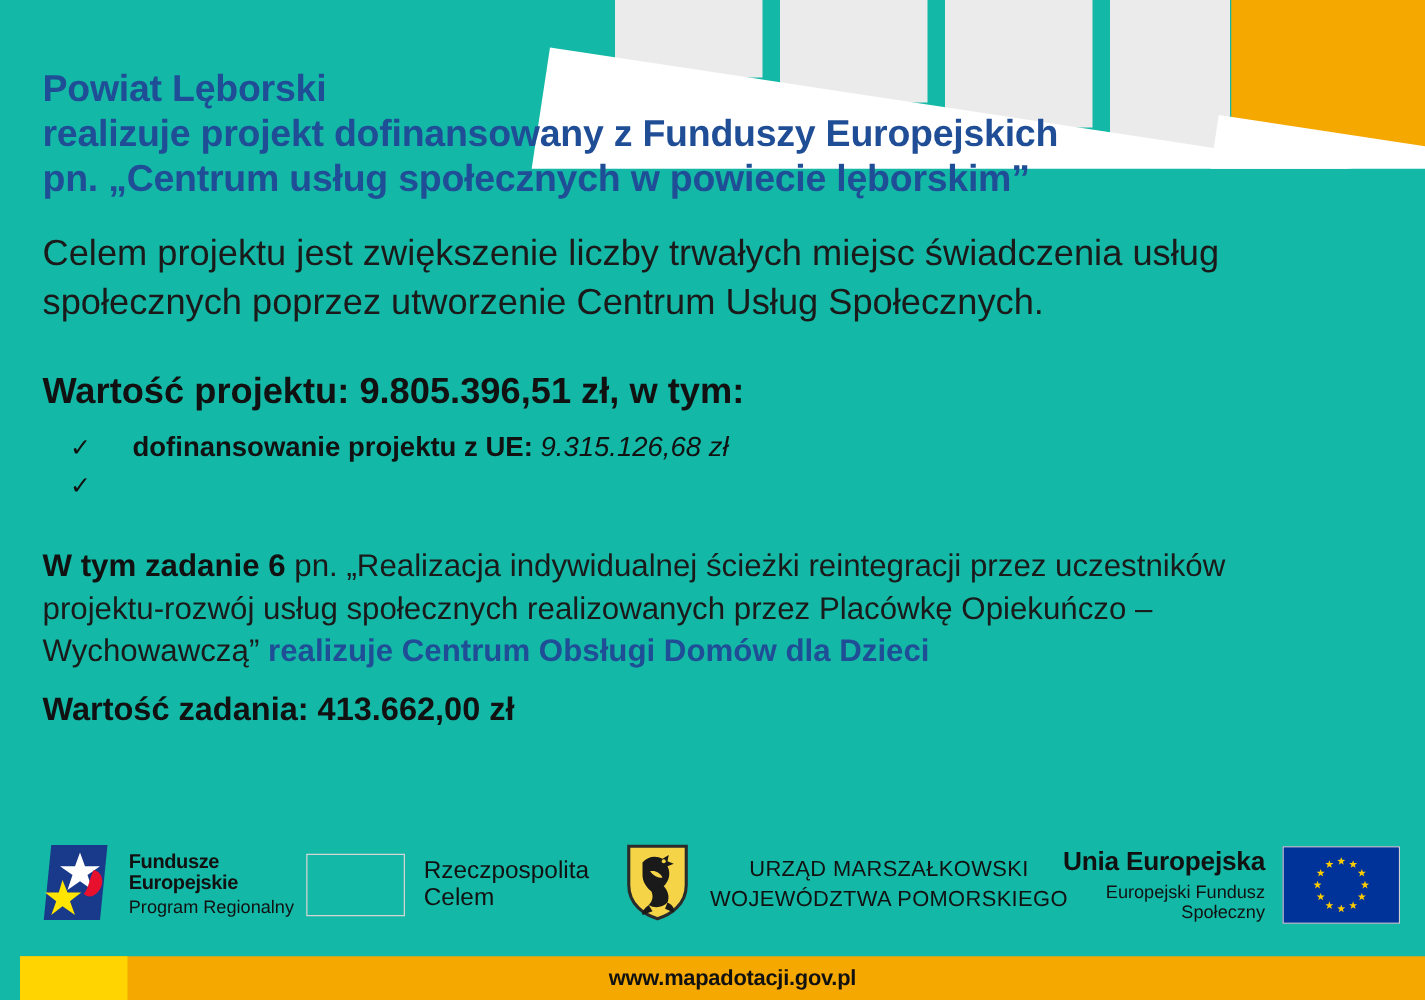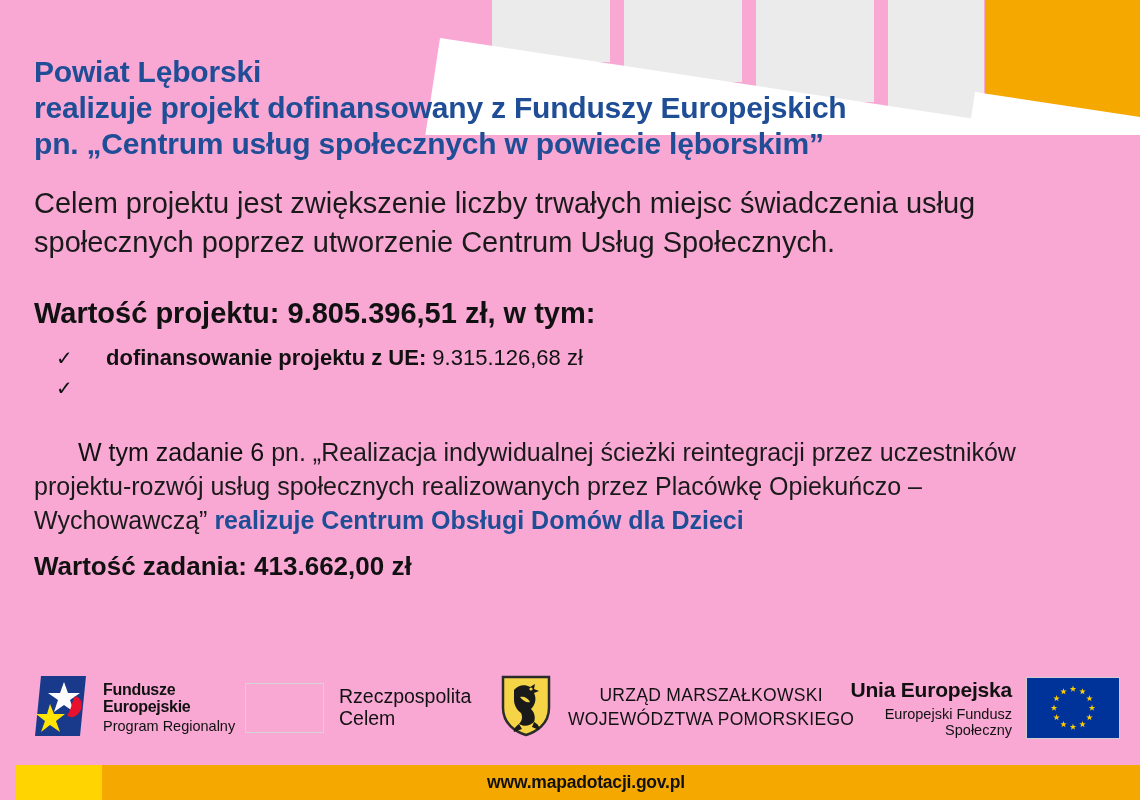--- a/index.html
+++ b/index.html
@@ -7,21 +7,21 @@
     padding: 0;
     background: #ffffff;
   }
   body {
     font-family: "Liberation Sans", sans-serif;
   }
   #poster {
     position: relative;
     width: 1140px;
     height: 800px;
-    background: #f9a8d4;
+    background: #14b8a6;
     overflow: hidden;
   }
 
   
   .deco-layer {
     position: absolute;
     top: 0;
     left: 0;
     width: 1140px;
     height: 135px;
@@ -119,30 +119,30 @@
   .bullet .tick {
     width: 50px;
     flex: 0 0 50px;
     font-size: 20px;
     color: #111111;
   }
   .bullet .b-label {
     font-weight: bold;
     white-space: pre;
   }
-  .bullet .b-val { font-weight: normal; }
+  .bullet .b-val { font-weight: normal; font-style: italic; }
 
   .task {
     margin-top: 32px;
     font-size: 25px;
     line-height: 34px;
     color: #1a1a1a;
     max-width: 1020px;
   }
-  .task .strong { font-weight: normal; color: #111111; margin-left: 44px; }
+  .task .strong { font-weight: bold; color: #111111; }
   .task .blue { font-weight: bold; color: #1f4e96; }
 
   .task-value {
     margin-top: 14px;
     font-weight: bold;
     font-size: 26px;
     line-height: 30px;
     color: #111111;
   }
 

